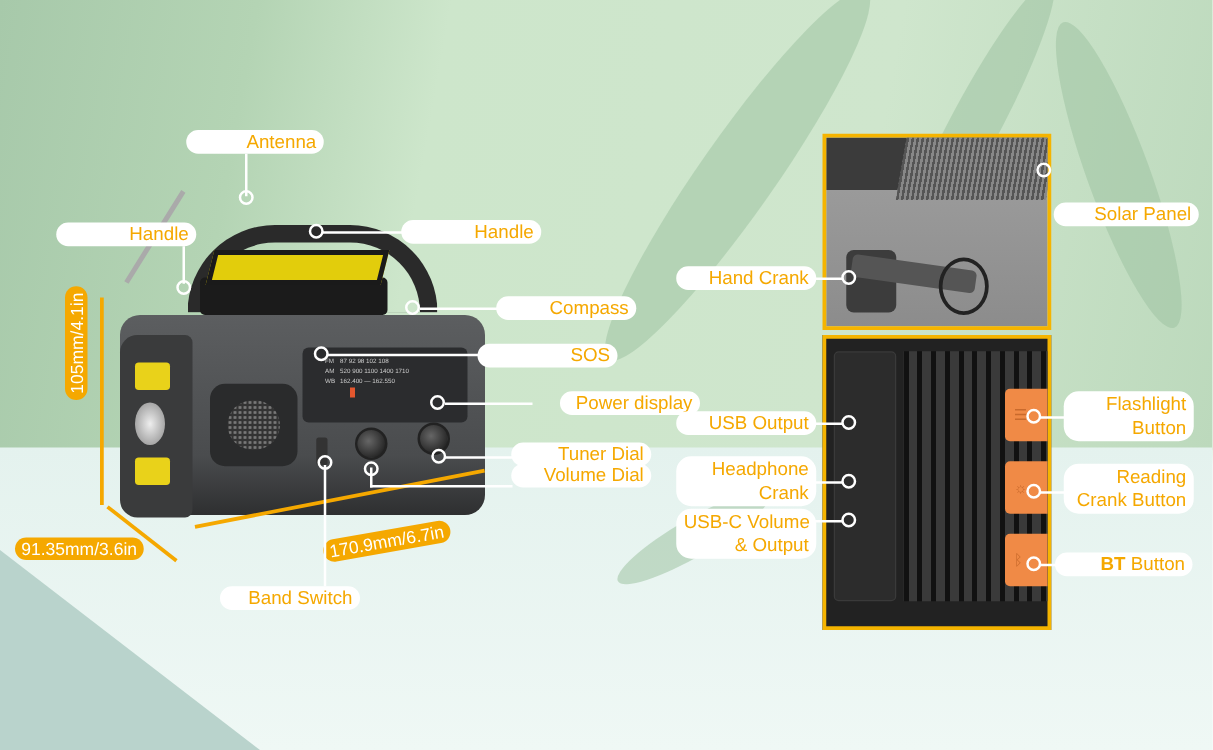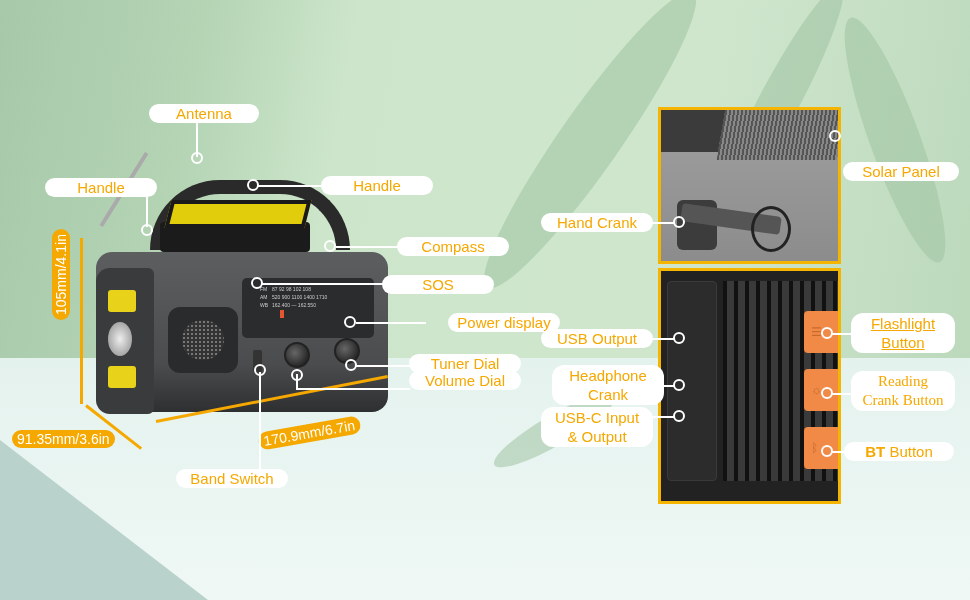--- a/index.html
+++ b/index.html
@@ -21,21 +21,21 @@
     position: absolute; left: 0; top: 400px; width: 520px; height: 200px;
     background: #b9d3cc;
     clip-path: polygon(0 20%, 40% 100%, 0 100%);
   }
   .leaf {
     position: absolute; background: #9fc3a3; opacity: .55; border-radius: 50%;
   }
   
   .pill {
     position: absolute; background: #fff; border-radius: 12px;
-    color: #f5a800; font-size: 15px; text-align: center; line-height: 19px;
+    color: #f5a800; font-size: 15px; text-align: right; line-height: 19px;
     padding: 0 6px; white-space: nowrap;
   }
   .pill.two { line-height: 19px; padding: 1px 6px; }
   .pill b { font-weight: bold; }
   .leader { position: absolute; background: #fff; }
   .dot {
     position: absolute; width: 12px; height: 12px; border-radius: 50%;
     border: 2px solid #fff; background: transparent;
   }
   
@@ -203,42 +203,42 @@
 <div class="dot" style="left:829px;top:130px;"></div>
 
 <div class="pill" style="left:541px;top:213px;width:112px;">Hand Crank</div>
 <div class="leader" style="left:650px;top:222px;width:24px;height:2px;"></div>
 <div class="dot" style="left:673px;top:216px;"></div>
 
 <div class="pill" style="left:541px;top:329px;width:112px;">USB Output</div>
 <div class="leader" style="left:650px;top:338px;width:24px;height:2px;"></div>
 <div class="dot" style="left:673px;top:332px;"></div>
 
-<div class="pill two" style="left:541px;top:365px;width:112px;margin-left:11px;">
+<div class="pill two" style="left:541px;top:365px;width:112px;">
   <div>Headphone</div>
   <div>Crank</div>
 </div>
 <div class="leader" style="left:650px;top:385px;width:24px;height:2px;"></div>
 <div class="dot" style="left:673px;top:379px;"></div>
 
 <div class="pill two" style="left:541px;top:407px;width:112px;">
-  <div>USB-C Input</div>
+  <div>USB-C Volume</div>
   <div>&amp; Output</div>
 </div>
 <div class="leader" style="left:650px;top:416px;width:24px;height:2px;"></div>
 <div class="dot" style="left:673px;top:410px;"></div>
 
-<div class="pill two" style="left:851px;top:313px;width:104px;text-decoration:underline;">
+<div class="pill two" style="left:851px;top:313px;width:104px;">
   <div>Flashlight</div>
   <div>Button</div>
 </div>
 <div class="leader" style="left:832px;top:333px;width:20px;height:2px;"></div>
 <div class="dot" style="left:821px;top:327px;"></div>
 
-<div class="pill two" style="left:851px;top:371px;width:104px;font-family:Liberation Serif, serif;">
+<div class="pill two" style="left:851px;top:371px;width:104px;">
   <div>Reading</div>
   <div>Crank Button</div>
 </div>
 <div class="leader" style="left:832px;top:393px;width:20px;height:2px;"></div>
 <div class="dot" style="left:821px;top:387px;"></div>
 
 <div class="pill" style="left:844px;top:442px;width:110px;">
   <b>BT</b><span> Button</span>
 </div>
 <div class="leader" style="left:832px;top:451px;width:14px;height:2px;"></div>

